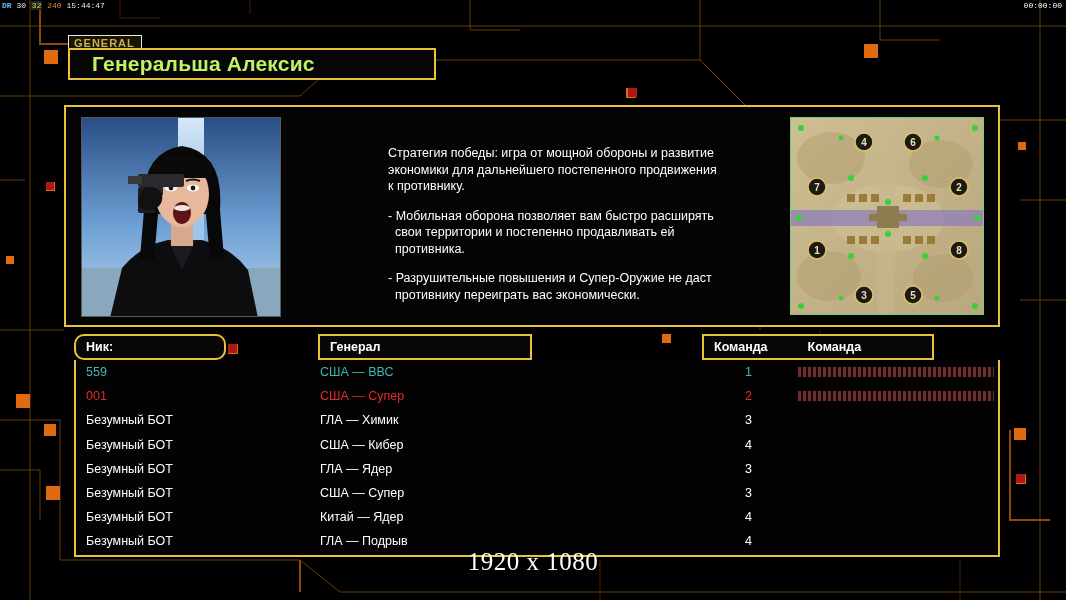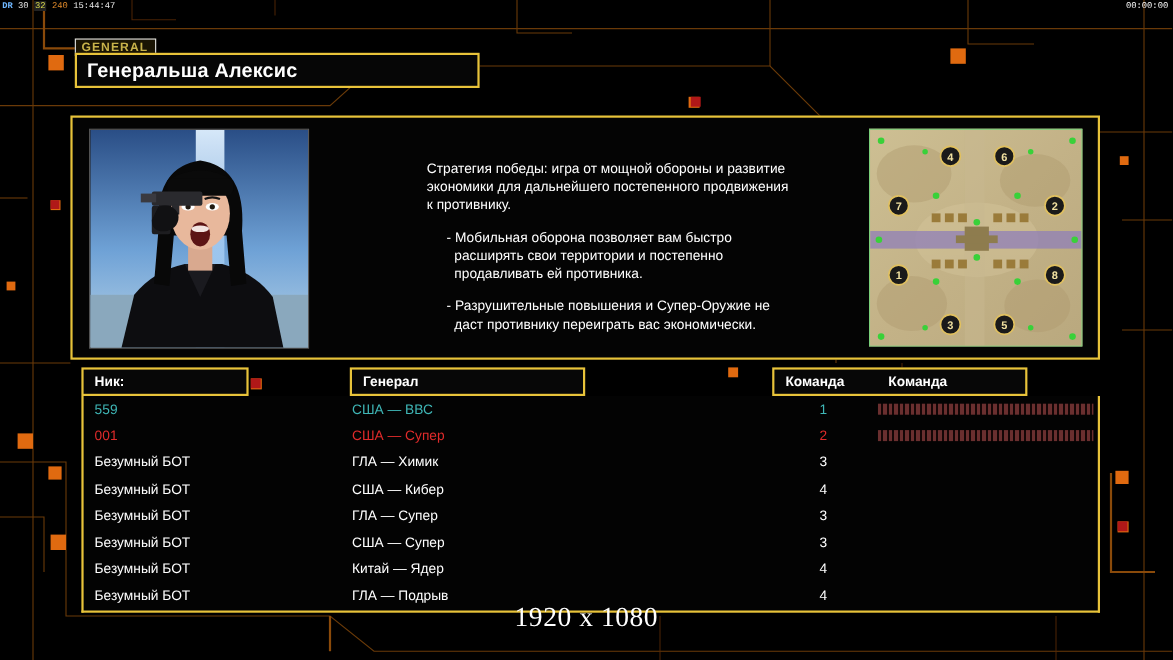--- a/index.html
+++ b/index.html
@@ -51,24 +51,24 @@
   
   .title-box {
     position: absolute; left: 68px; top: 48px;
     width: 368px; height: 32px;
     border: 2px solid #e8c33a;
     background: #060606;
     z-index: 21;
     display: flex; align-items: center;
   }
   .title-box .txt {
-    color: #ffffff;
-    font-size: 18px;
+    color: #bef264;
+    font-size: 21px;
     font-weight: bold;
-    padding-left: 9px;
+    padding-left: 22px;
     letter-spacing: 0.2px;
   }
 
   
   .info-panel {
     position: absolute; left: 64px; top: 105px;
     width: 936px; height: 222px;
     border: 2px solid #e8c33a;
     background: #040404;
     z-index: 18;
@@ -83,40 +83,40 @@
   .portrait svg { display: block; }
 
   .desc {
     position: absolute; left: 322px; top: 38px;
     width: 330px;
     color: #ffffff;
     font-size: 12.5px;
     line-height: 16.5px;
   }
   .desc p { margin: 0 0 13px 0; }
-  .desc p.hang { padding-left: 7px; text-indent: -7px; margin-left: 18px; }
+  .desc p.hang { padding-left: 7px; text-indent: -7px; }
 
   .minimap {
     position: absolute; right: 14px; top: 10px;
     width: 194px; height: 198px;
     border: 1px solid #7ad07a;
     background: #c8b98c;
     overflow: hidden;
   }
 
   
   .hdr-nick, .hdr-gen, .hdr-team {
     position: absolute; top: 334px; height: 26px;
     border: 2px solid #e8c33a;
     background: #070707;
     z-index: 19;
     color: #fff; font-size: 12.5px; font-weight: bold;
     display: flex; align-items: center;
   }
-  .hdr-nick { left: 74px;  width: 152px; padding-left: 10px; }
+  .hdr-nick { left: 74px;  width: 152px; padding-left: 10px; border-radius: 10px; }
   .hdr-gen  { left: 318px; width: 214px; padding-left: 10px; }
   .hdr-team { left: 702px; width: 232px; padding-left: 10px; }
   .hdr-team .prog { margin-left: 40px; }
 
   
   .table-box {
     position: absolute; left: 74px; top: 360px;
     width: 926px; height: 197px;
     border: 2px solid #e8c33a;
     border-top: none;
@@ -416,21 +416,21 @@
         <span class="c-gen" style="color: rgb(255, 255, 255);">ГЛА — Химик</span>
         <span class="c-team" style="color: rgb(255, 255, 255);">3</span>
       </div>
       <div class="prow">
         <span class="c-nick" style="color: rgb(255, 255, 255);">Безумный БОТ</span>
         <span class="c-gen" style="color: rgb(255, 255, 255);">США — Кибер</span>
         <span class="c-team" style="color: rgb(255, 255, 255);">4</span>
       </div>
       <div class="prow">
         <span class="c-nick" style="color: rgb(255, 255, 255);">Безумный БОТ</span>
-        <span class="c-gen" style="color: rgb(255, 255, 255);">ГЛА — Супер</span>
+        <span class="c-gen" style="color: rgb(255, 255, 255);">ГЛА — Ядер</span>
         <span class="c-team" style="color: rgb(255, 255, 255);">3</span>
       </div>
       <div class="prow">
         <span class="c-nick" style="color: rgb(255, 255, 255);">Безумный БОТ</span>
         <span class="c-gen" style="color: rgb(255, 255, 255);">США — Супер</span>
         <span class="c-team" style="color: rgb(255, 255, 255);">3</span>
       </div>
       <div class="prow">
         <span class="c-nick" style="color: rgb(255, 255, 255);">Безумный БОТ</span>
         <span class="c-gen" style="color: rgb(255, 255, 255);">Китай — Ядер</span>

